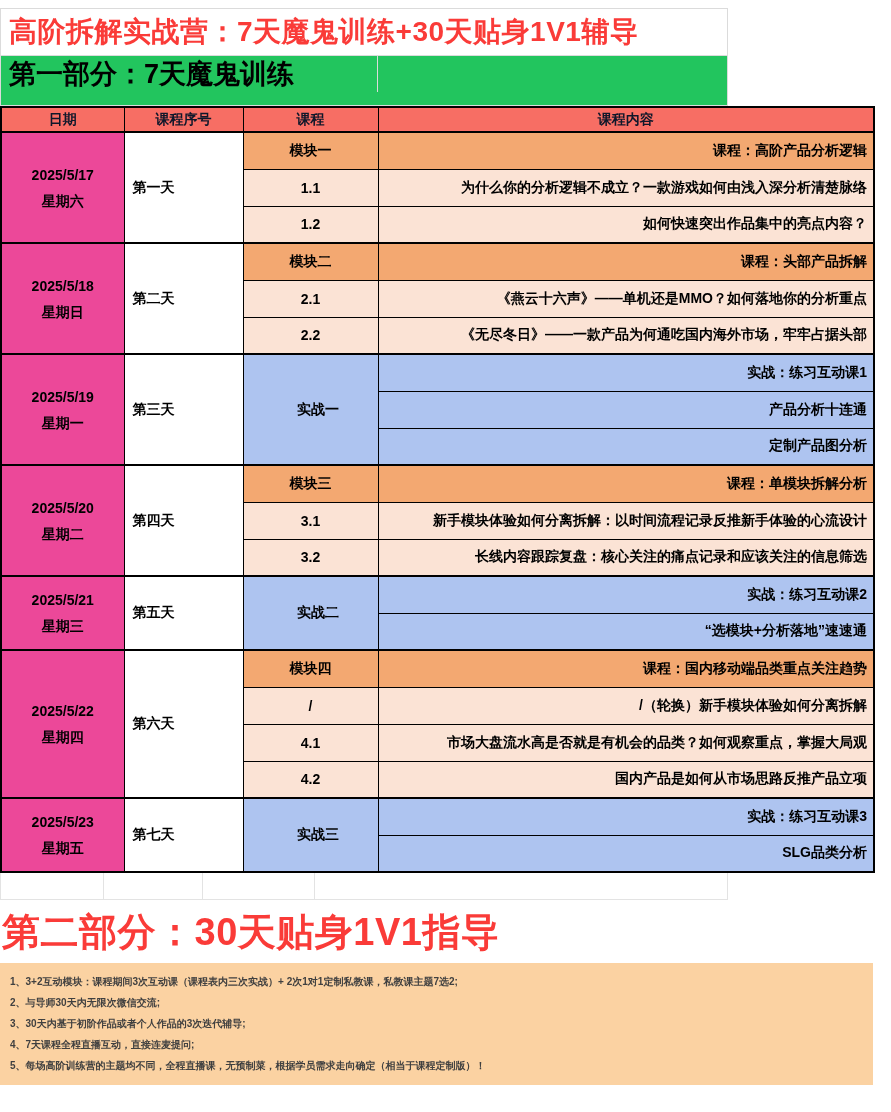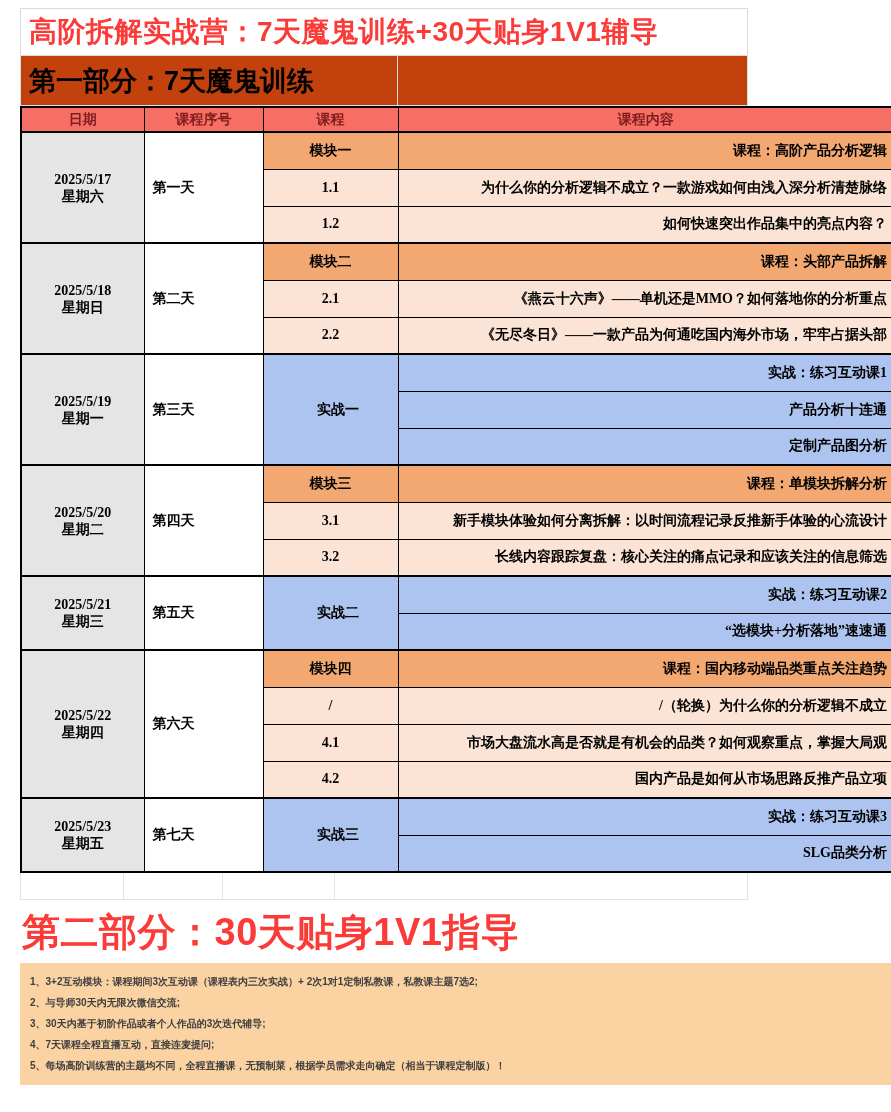--- a/index.html
+++ b/index.html
@@ -1,58 +1,59 @@
 <!DOCTYPE html>
 <html><head>
 <meta charset="utf-8">
 <style>
   html,body{margin:0;padding:0;background:#fff;}
   body{
     width:891px;height:1112px;position:relative;overflow:hidden;
     font-family:"Liberation Sans","DejaVu Sans",sans-serif;
     -webkit-font-smoothing:antialiased;
   }
-  .sheet{position:absolute;left:20px;top:8px;width:728px;}
+  .sheet{position:absolute;left:0;top:8px;width:728px;}
 
   
   .title-box{
     box-sizing:border-box;height:48px;border:1px solid #DBDBDB;
     display:flex;align-items:center;padding-left:8px;background:#fff;
   }
   .title-text{font-size:28px;font-weight:bold;color:var(--title-red);letter-spacing:0.5px;}
 
   
   .part1-row{
     box-sizing:border-box;height:50px;display:flex;
     border-left:1px solid #DBDBDB;border-right:1px solid #DBDBDB;border-bottom:1px solid #DBDBDB;
-    background:#c2410c;
+    background:#22c55e;
+    flex-direction:column;
   }
   .part1-cell{
     box-sizing:border-box;width:377px;border-right:1px solid #DBDBDB;
     display:flex;align-items:center;padding-left:8px;
     font-size:27px;font-weight:bold;color:#000;
   }
   .part1-empty{flex:1;}
 
   
   table.schedule{
     width:873px;border-collapse:collapse;table-layout:fixed;
     border:2px solid #000;
   }
   table.schedule th,table.schedule td{
     border:1px solid #000;font-weight:bold;color:#000;
     box-sizing:border-box;vertical-align:middle;overflow:hidden;
   }
   table.schedule thead th{
-    background:var(--header-bg);color:#7f1d1d;font-size:14px;height:25px;
+    background:var(--header-bg);color:#0f172a;font-size:14px;height:25px;
     border-bottom:2px solid #000;
   }
-  table.schedule td{height:37px;font-size:14px;font-family:Liberation Serif, serif;}
+  table.schedule td{height:37px;font-size:14px;}
   tr.day-first td{border-top:2px solid #000;}
-  td.date-cell{text-align:center;line-height:17px;background:#e5e5e5;}
+  td.date-cell{text-align:center;line-height:26px;background:#ec4899;}
   td.seq-cell{text-align:left;padding-left:8px;background:#fff;}
   td.course-cell{text-align:center;}
   td.content-cell{text-align:right;padding-left:8px;padding-right:6px;}
   .bg-module-head{background:var(--module-head-bg);}
   .bg-module-item{background:var(--module-item-bg);}
   .bg-practice{background:var(--practice-bg);padding-left:16px;}
 
   
   .spacer-row{display:flex;height:26px;border-left:1px solid #E3E3E3;border-bottom:1px solid #E3E3E3;}
   .spacer-cell{box-sizing:border-box;border-right:1px solid #E3E3E3;height:100%;}
@@ -163,21 +164,21 @@
           <td class="content-cell bg-practice">“选模块+分析落地”速速通</td>
         </tr>
         <tr class="day-first">
           <td class="date-cell" rowspan="4">2025/5/22<br>星期四</td>
           <td class="seq-cell" rowspan="4">第六天</td>
           <td class="course-cell bg-module-head">模块四</td>
           <td class="content-cell bg-module-head">课程：国内移动端品类重点关注趋势</td>
         </tr>
         <tr>
           <td class="course-cell bg-module-item">/</td>
-          <td class="content-cell bg-module-item">/（轮换）为什么你的分析逻辑不成立</td>
+          <td class="content-cell bg-module-item">/（轮换）新手模块体验如何分离拆解</td>
         </tr>
         <tr>
           <td class="course-cell bg-module-item">4.1</td>
           <td class="content-cell bg-module-item">市场大盘流水高是否就是有机会的品类？如何观察重点，掌握大局观</td>
         </tr>
         <tr>
           <td class="course-cell bg-module-item">4.2</td>
           <td class="content-cell bg-module-item">国内产品是如何从市场思路反推产品立项</td>
         </tr>
         <tr class="day-first">

